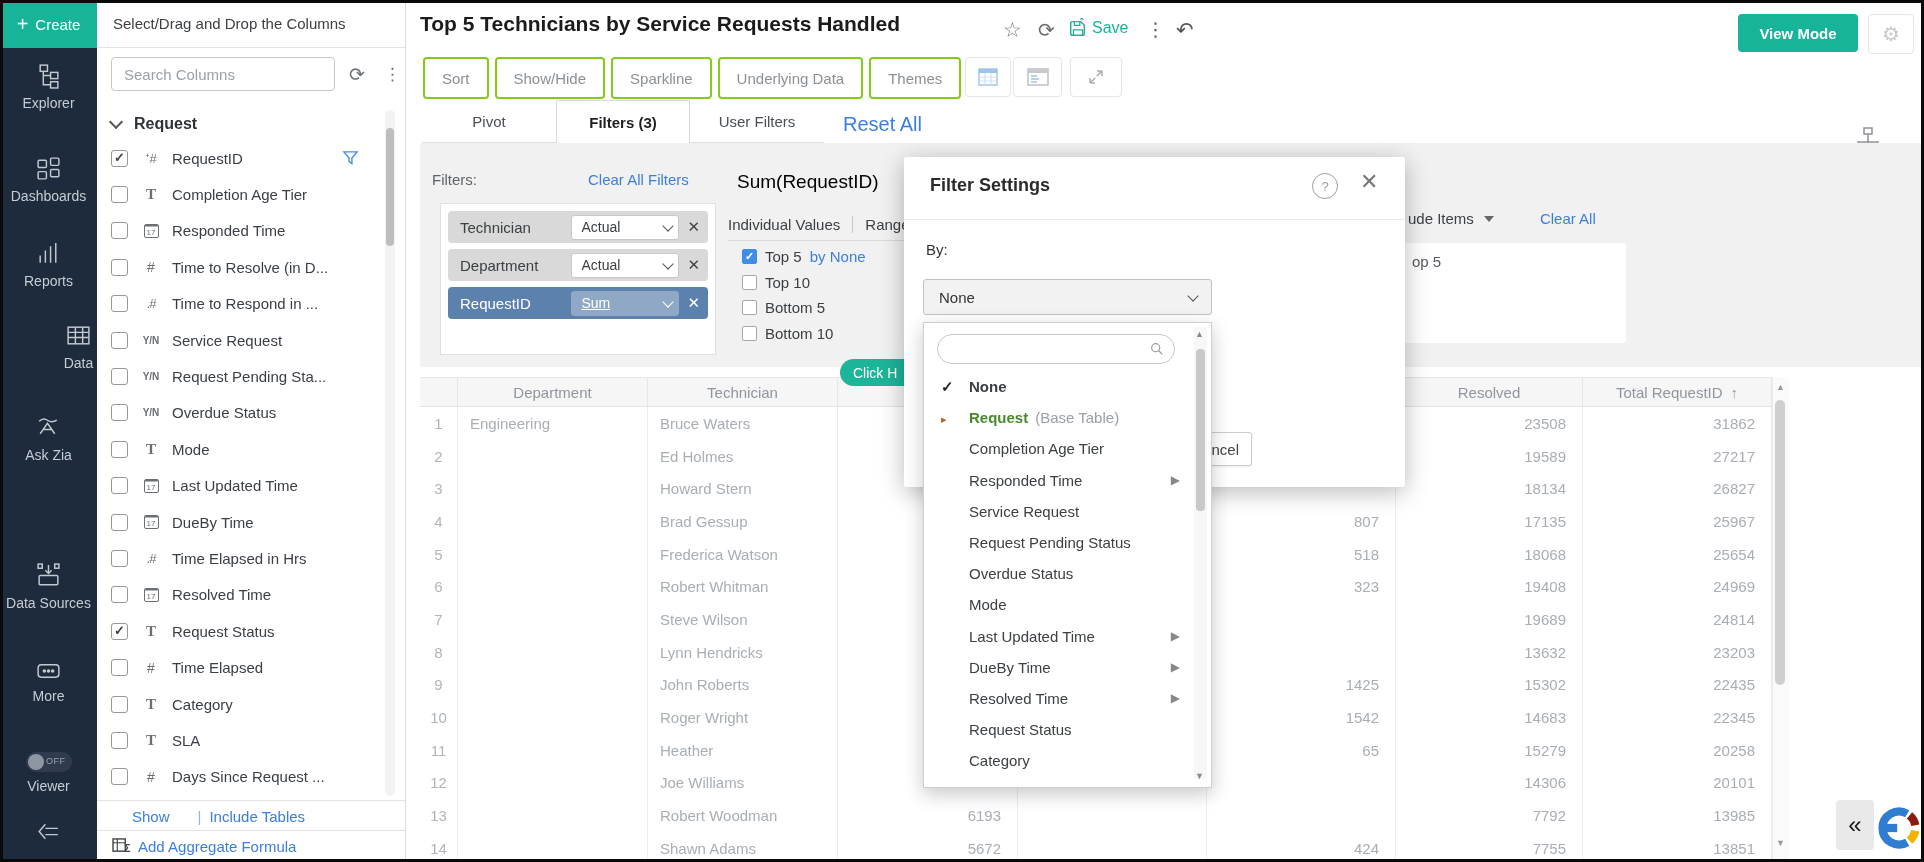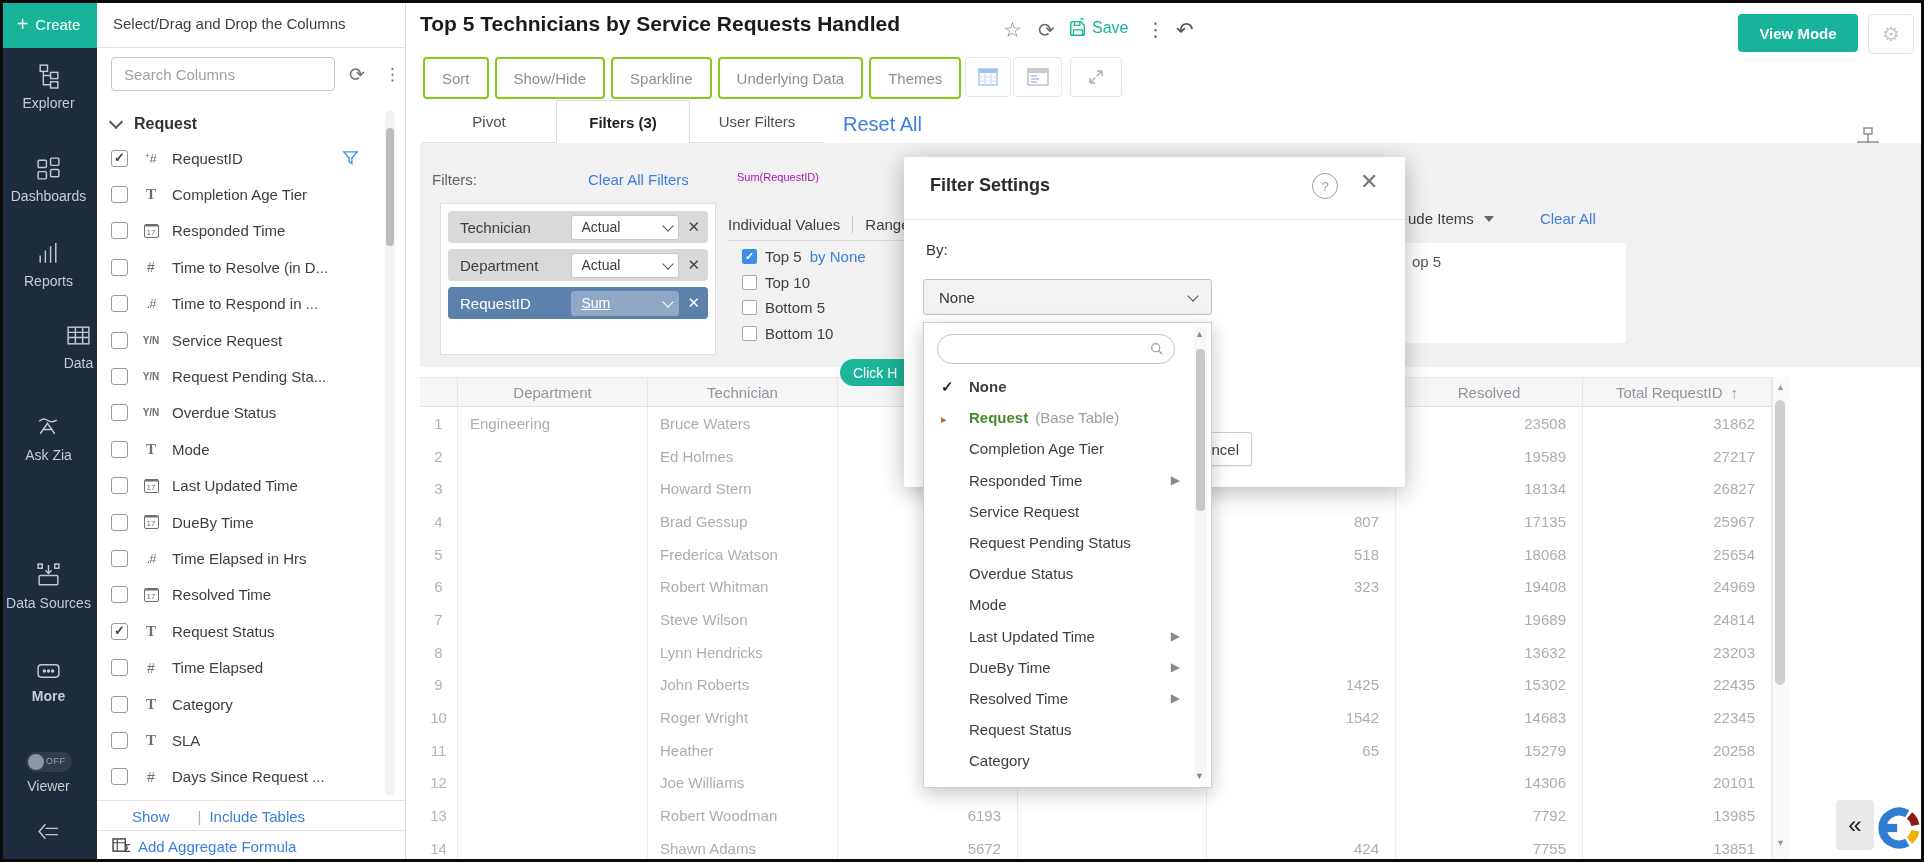--- a/index.html
+++ b/index.html
@@ -80,21 +80,21 @@
   .tab{width:134px;display:flex;align-items:center;justify-content:center;font-size:15px;color:#4a4f55;
        border-bottom:1px solid #dedede;cursor:pointer;background:#fff;box-sizing:border-box;}
   .tab.active{font-weight:700;color:#1f1f1f;border:1px solid #d9d9d9;border-bottom:none;border-radius:2px 2px 0 0;}
   .reset-all{position:absolute;left:831px;top:113px;font-size:20px;margin-left:12px;}
   .orgchart-ic{position:absolute;left:1852px;top:126px;}
 
   
   .fpanel{position:absolute;left:420px;top:143px;width:1487px;height:224px;background:#f1f1f2;border-radius:2px;z-index:2;padding-left:16px;}
   .f-label{position:absolute;left:12px;top:28px;font-size:15px;color:#5f6368;}
   .f-clear{position:absolute;left:168px;top:28px;font-size:15px;}
-  .f-sum{position:absolute;left:317px;top:28px;font-size:11px;color:#a21caf;}
+  .f-sum{position:absolute;left:317px;top:28px;font-size:19px;color:#000000;}
   .chips-card{position:absolute;left:20px;top:60px;width:276px;height:152px;background:#fff;border:1px solid #e0e0e0;box-sizing:border-box;padding:7px;}
   .chip{height:32px;border-radius:4px;background:#d9d9d9;margin-bottom:6px;display:flex;align-items:center;
         padding:0 8px 0 12px;box-sizing:border-box;}
   .chip-name{font-size:15px;color:#3c4043;flex:1;}
   .chip-select{width:108px;height:25px;background:#fff;border:1px solid #c8c8c8;border-radius:3px;display:flex;align-items:center;
                font-size:14px;color:#3c4043;padding:0 6px 0 9px;box-sizing:border-box;justify-content:space-between;cursor:pointer;}
   .chip-x{font-size:15px;color:#444;margin-left:8px;cursor:pointer;}
   .chip.selected{background:#5c81ad;}
   .chip.selected .chip-name{color:#fff;}
   .chip.selected .chip-select{background:#8fa8c6;border-color:#8fa8c6;color:#fff;text-decoration:underline;}
@@ -228,21 +228,21 @@
     </div>
     <div class="rail-item" style="top:562px;">
       <svg width="27" height="27" viewBox="0 0 26 26" class="rail-ic">
         <rect x="4" y="13" width="18" height="9" rx="1"></rect>
           <path d="M13 3v8 M10 8l3 3 3-3"></path>
         <rect x="3" y="2" width="4" height="4"></rect>
           <rect x="19" y="2" width="4" height="4"></rect>
         </svg>
       <span>Data Sources</span>
     </div>
-    <div class="rail-item" style="top:660px;font-weight:bold;">
+    <div class="rail-item" style="top:660px;">
       <svg width="27" height="22" viewBox="0 0 26 20" class="rail-ic">
         <rect x="3" y="4" width="20" height="12" rx="3"></rect>
           <circle cx="9" cy="10" r="1" fill="#c3c9d1"></circle>
         <circle cx="13" cy="10" r="1" fill="#c3c9d1"></circle>
           <circle cx="17" cy="10" r="1" fill="#c3c9d1"></circle>
         </svg>
       <span>More</span>
     </div>
     <div class="rail-item" style="top:752px;">
       <div class="viewer-pill">

